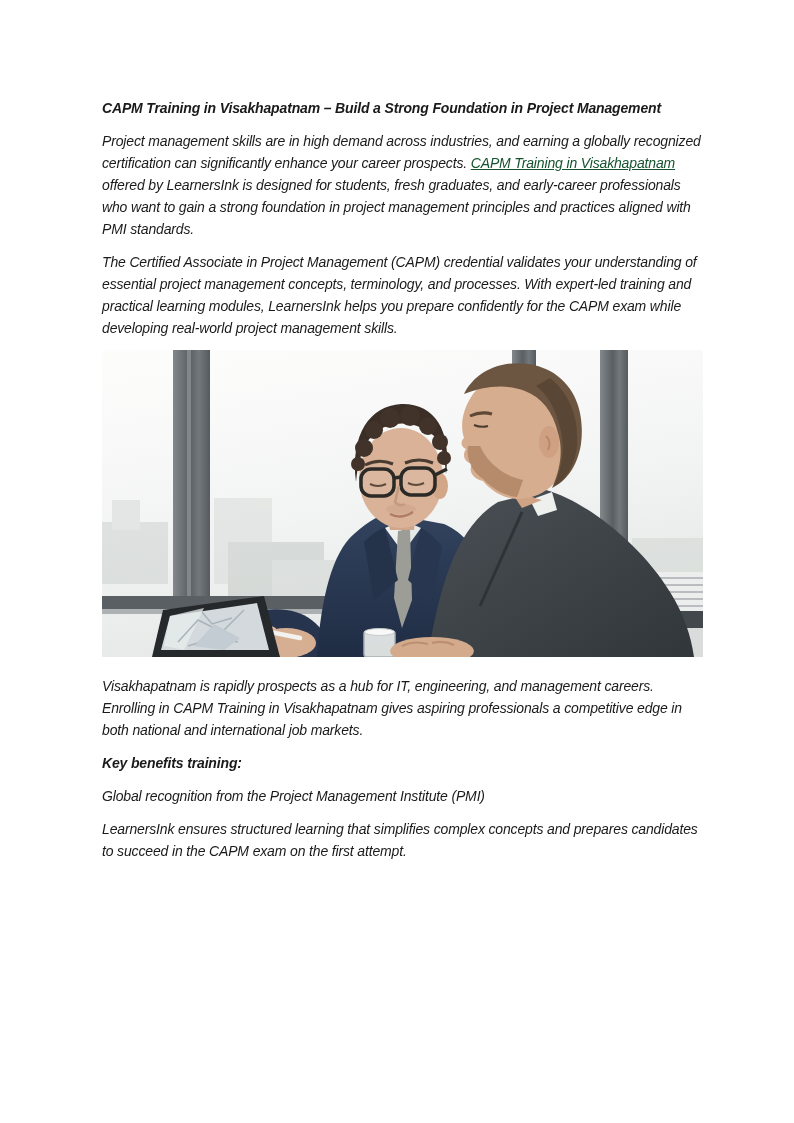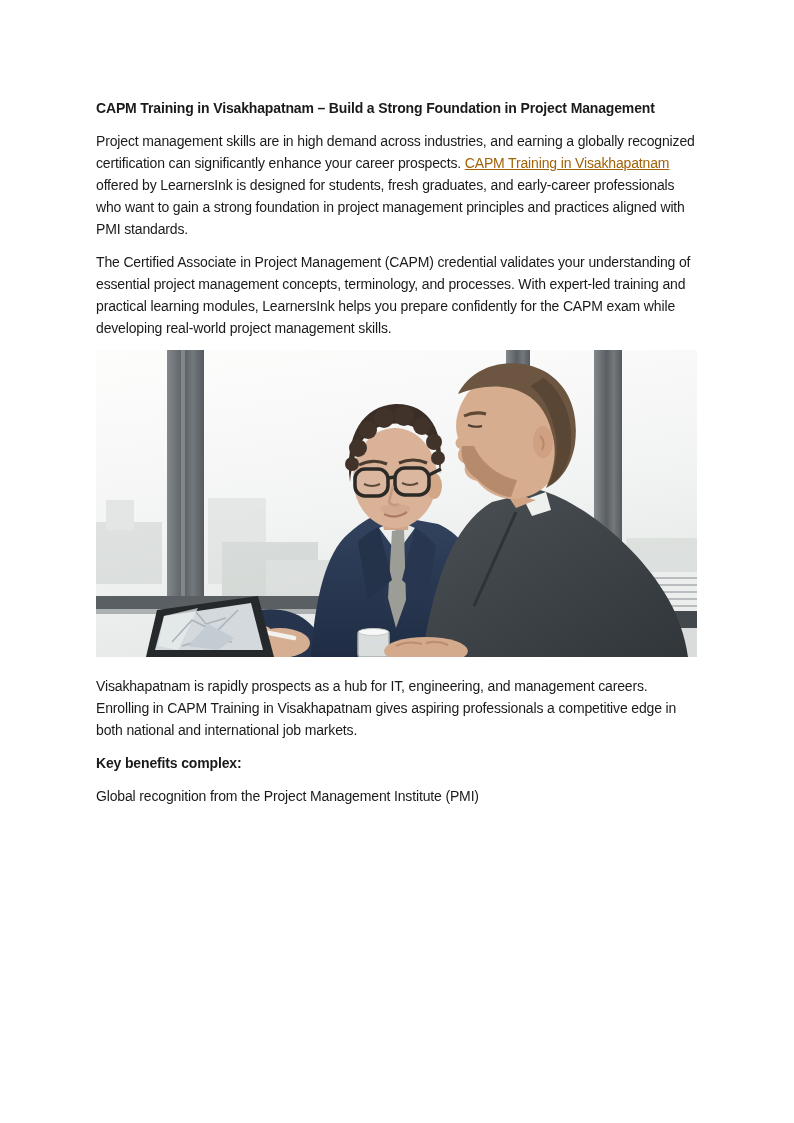--- a/index.html
+++ b/index.html
@@ -6,33 +6,34 @@
   body {
     width: 794px; height: 1123px;
     background: #ffffff;
     font-family: "Liberation Sans", sans-serif;
     color: #1a1a1a;
     position: relative;
     overflow: hidden;
   }
   .content {
     position: absolute;
-    left: 96px; top: 97px;
+    left: 102px; top: 97px;
     width: 600px;
+    font-style: italic;
   }
   p, h1, h2 {
     margin: 0 0 11px 0;
     font-size: 14px;
     line-height: 22px;
     font-weight: normal;
     letter-spacing: -0.15px;
   }
   h1, h2, .bold { font-weight: bold; }
   .doc-link {
-    color: #a16207;
+    color: #14532d;
     text-decoration: underline;
     cursor: pointer;
   }
   figure.photo {
     margin: 4px 0 18px 0;
     width: 601px; height: 307px;
     line-height: 0;
   }
   .missing-glyph {
     display: inline-block;
@@ -214,20 +215,21 @@
 
           <ellipse cx="330" cy="301" rx="42" ry="14" fill="#d3aa8c"></ellipse>
           <path d="M 300 296 Q 312 290 326 294 M 330 293 Q 342 290 352 295" stroke="#bb8f6f" stroke-width="2" fill="none"></path>
         </g>
       </svg>
     </figure>
 
 
     <p>Visakhapatnam is rapidly prospects as a hub for IT, engineering, and management careers. Enrolling in CAPM Training in Visakhapatnam gives aspiring professionals a competitive edge in both national and international job markets.</p>
 
-    <p class="bold">Key benefits complex:</p>
+    <p class="bold">Key benefits training:</p>
 
     <p>Global recognition from the Project Management Institute (PMI)</p>
 
 
+    <p>LearnersInk ensures structured learning that simplifies complex concepts and prepares candidates to succeed in the CAPM exam on the first attempt.</p>
 
   </div>
 </div>
 
 </body></html>

